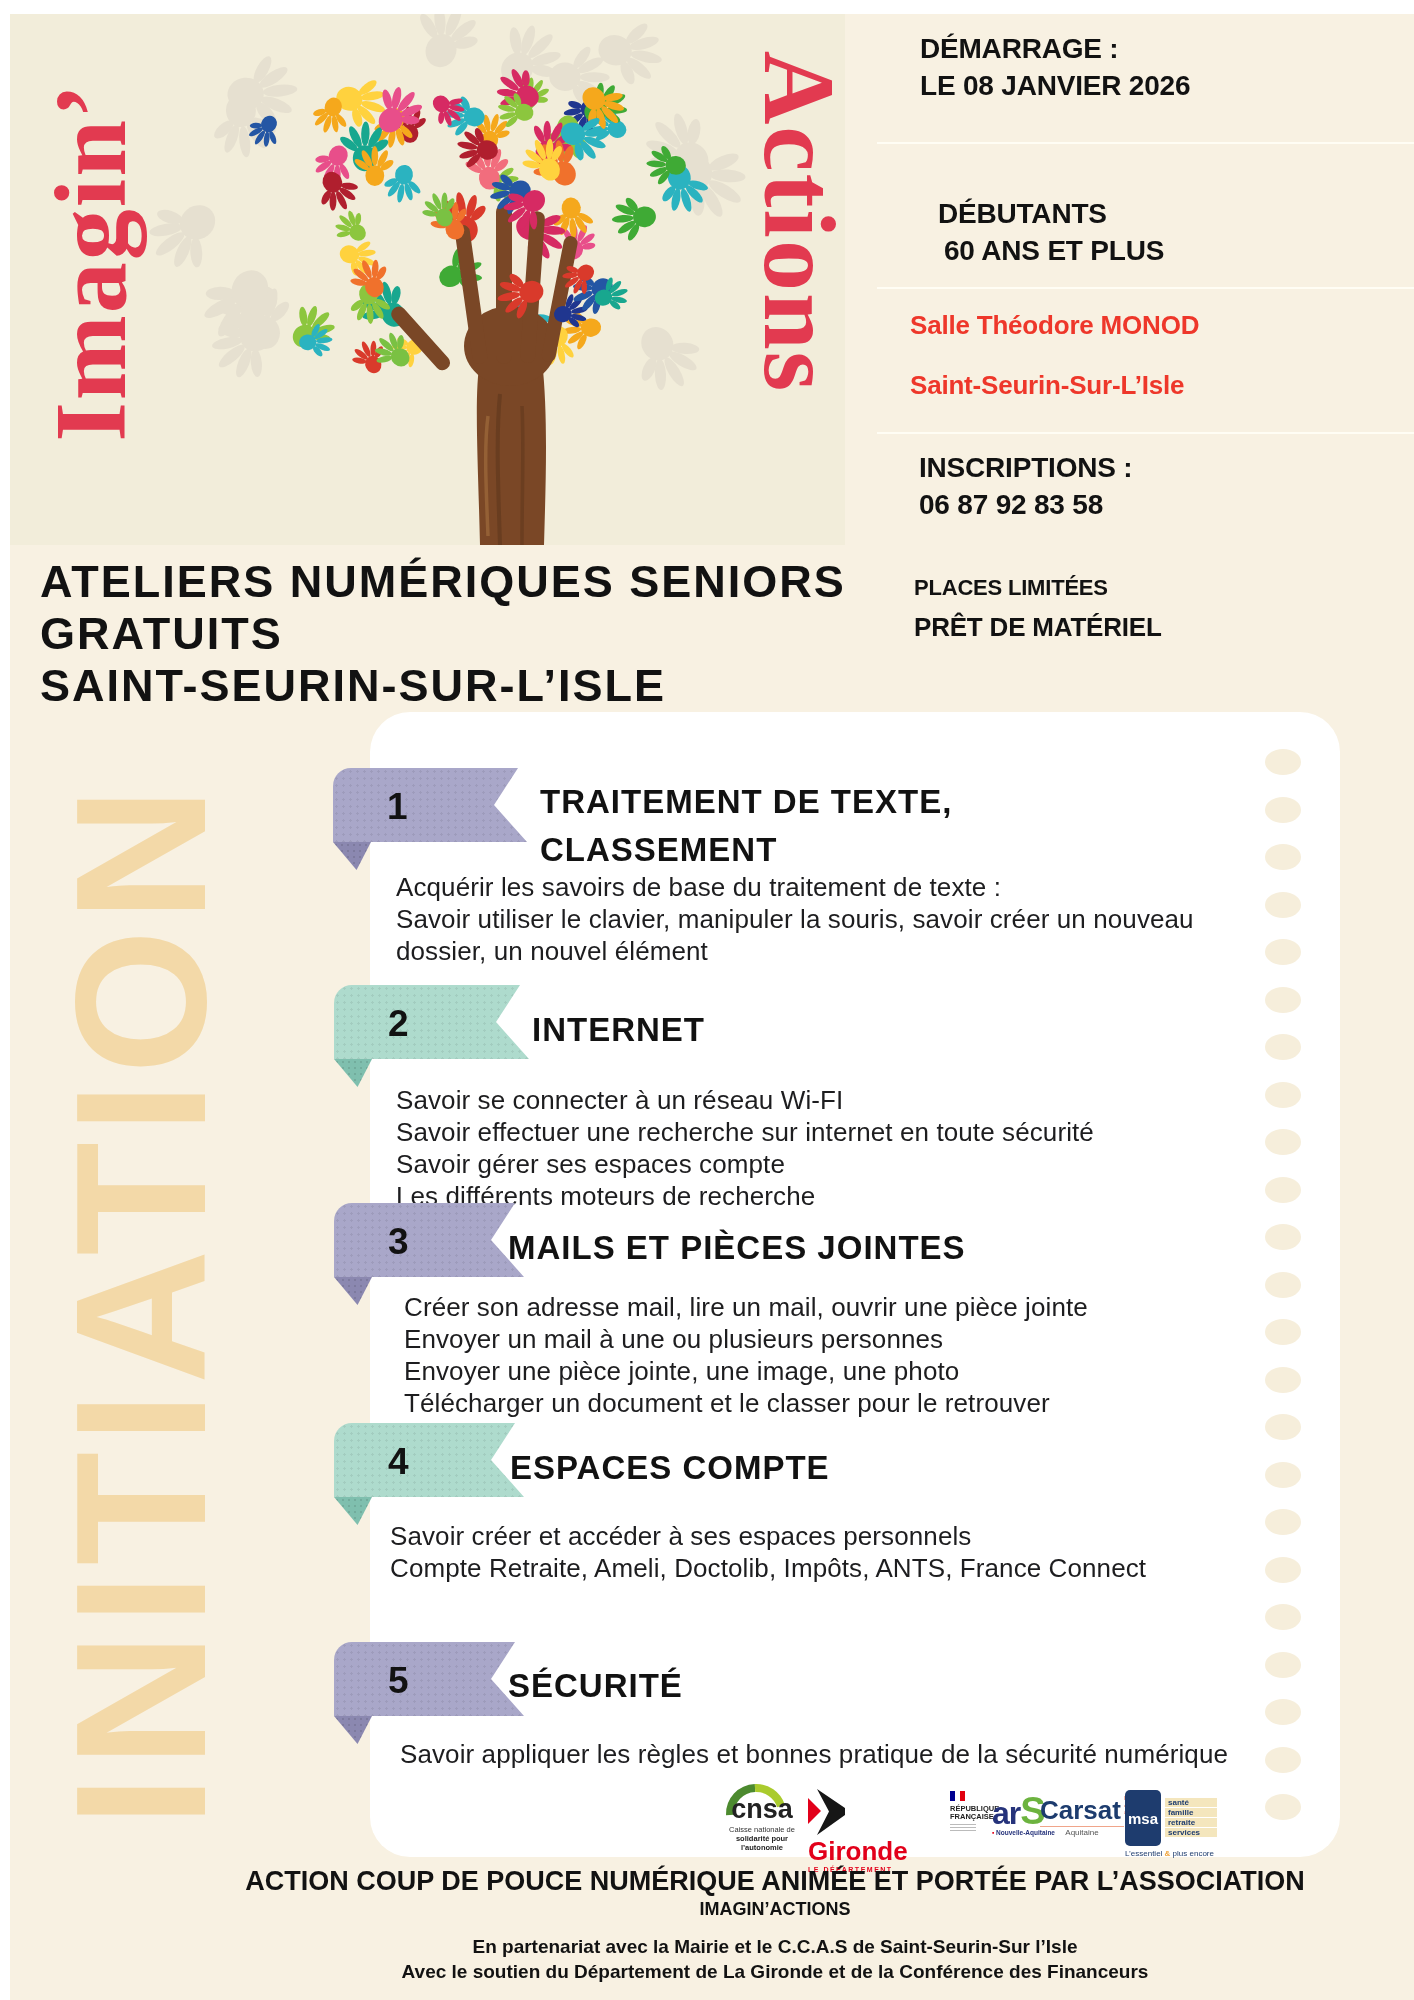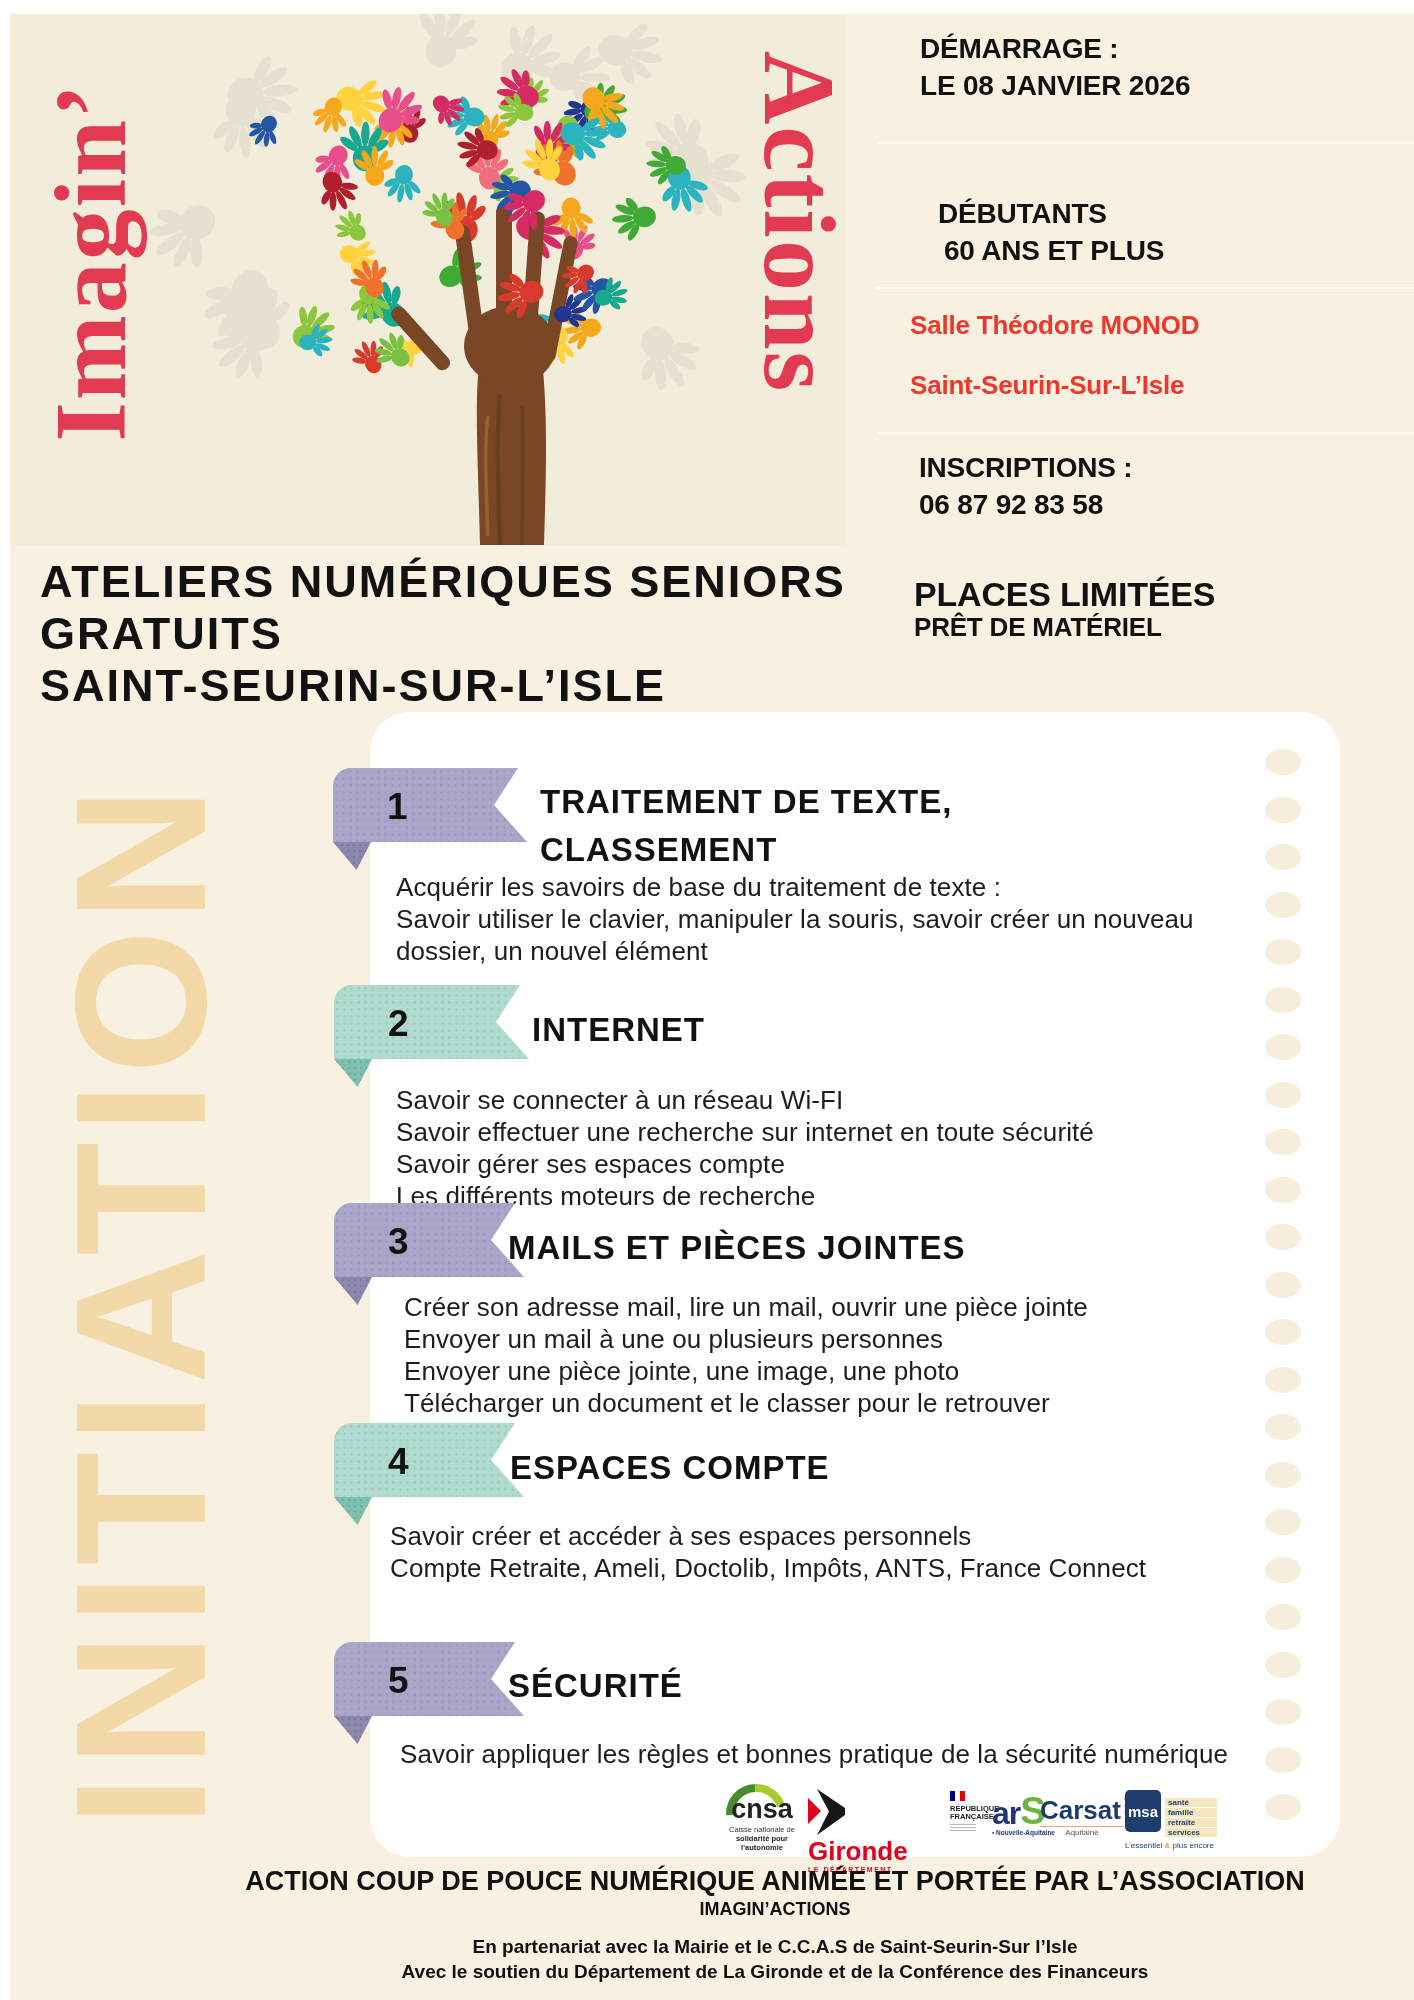--- a/index.html
+++ b/index.html
@@ -166,21 +166,21 @@
 
   <div id="infoPanel">
       <div class="info-item" style="left: 920px; top: 33px; font-size: 28px; color: rgb(18, 18, 18);">DÉMARRAGE :</div>
       <div class="info-item" style="left: 920px; top: 70px; font-size: 28px; color: rgb(18, 18, 18);">LE 08 JANVIER 2026</div>
       <div class="info-item" style="left: 938px; top: 198px; font-size: 28px; color: rgb(18, 18, 18);">DÉBUTANTS</div>
       <div class="info-item" style="left: 944px; top: 235px; font-size: 28px; color: rgb(18, 18, 18);">60 ANS ET PLUS</div>
       <div class="info-item" style="left: 910px; top: 310px; font-size: 26px; color: rgb(238, 55, 42);">Salle Théodore MONOD</div>
       <div class="info-item" style="left: 910px; top: 370px; font-size: 26px; color: rgb(238, 55, 42);">Saint-Seurin-Sur-L’Isle</div>
       <div class="info-item" style="left: 919px; top: 452px; font-size: 28px; color: rgb(18, 18, 18);">INSCRIPTIONS :</div>
       <div class="info-item" style="left: 919px; top: 489px; font-size: 28px; color: rgb(18, 18, 18); text-align: right;">06 87 92 83 58</div>
-      <div class="info-item" style="left: 914px; top: 575px; font-size: 34px; color: rgb(18, 18, 18);">PLACES LIMITÉES</div>
+      <div class="info-item" style="left: 914px; top: 575px; font-size: 22px; color: rgb(18, 18, 18);">PLACES LIMITÉES</div>
       <div class="info-item" style="left: 914px; top: 612px; font-size: 26px; color: rgb(18, 18, 18);">PRÊT DE MATÉRIEL</div>
       <div class="info-divider" style="top: 142px;"></div>
       <div class="info-divider" style="top: 287px;"></div>
       <div class="info-divider" style="top: 432px;"></div>
     </div>
 
   <div class="title-line" style="top:556px;">ATELIERS NUMÉRIQUES SENIORS</div>
   <div class="title-line" style="top:608px;">GRATUITS</div>
   <div class="title-line" style="top:660px;">SAINT-SEURIN-SUR-L’ISLE</div>
 
@@ -285,21 +285,21 @@
       </div>
       <div class="plogo" style="left: 950px; top: 1787px;"><svg width="15" height="10" viewBox="0 0 15 10">
           <rect width="5" height="10" fill="#000091"></rect>
           <rect x="5" width="5" height="10" fill="#fff"></rect>
           <rect x="10" width="5" height="10" fill="#e1000f"></rect>
         </svg><div style="font-size:7.5px;font-weight:700;color:#222;line-height:8px;">RÉPUBLIQUE</div><div style="font-size:7.5px;font-weight:700;color:#222;line-height:8px;">FRANÇAISE</div><div style="margin-top:3px;width:26px;height:8px;background:repeating-linear-gradient(#bbb 0 1px, transparent 1px 3px);"></div></div>
       <div class="plogo" style="left: 992px; top: 1790px;"><span style="font-size:32px;font-weight:700;color:#26337b;letter-spacing:-1px;">ar</span><span style="font-size:38px;font-weight:700;color:#6cb33f;">S</span><div style="font-size:6.5px;font-weight:700;color:#26337b;margin-top:-4px;"><span style="color:#e2001a;">▪</span> Nouvelle-Aquitaine</div></div>
       <div class="plogo" style="left: 1040px; top: 1795px;"><span style="font-size:26px;font-weight:700;color:#1d3c6e;">Carsat</span><span style="display:inline-block;vertical-align:top;margin-left:3px;font-size:6px;color:#e2745c;line-height:7px;">Retraite<br>&amp; Santé<br>au travail</span><div style="font-size:8px;color:#555;text-align:center;border-top:1px solid #f0a58a;width:84px;padding-top:1px;">Aquitaine</div></div>
       <div class="plogo" style="left: 1125px; top: 1790px;">
         <div style="display:flex;align-items:flex-start;">
-          <div style="width:36px;height:42px;background:#1e3c6e;border-radius:5px;color:#fff;font-size:15px;font-weight:700;display:flex;align-items:center;justify-content:center;">msa</div>
+          <div style="width:36px;height:56px;background:#1e3c6e;border-radius:5px;color:#fff;font-size:15px;font-weight:700;display:flex;align-items:center;justify-content:center;">msa</div>
           <div style="margin-left:4px;margin-top:8px;">
             <span class="msa-row">santé</span>
             <span class="msa-row">famille</span>
             <span class="msa-row">retraite</span>
             <span class="msa-row">services</span>
           </div>
         </div>
         <div style="font-size:8px;color:#1e3c6e;margin-top:3px;">L’essentiel <span style="color:#f0a43c;font-weight:700;">&amp;</span> plus encore</div>
       </div>
     </div>

